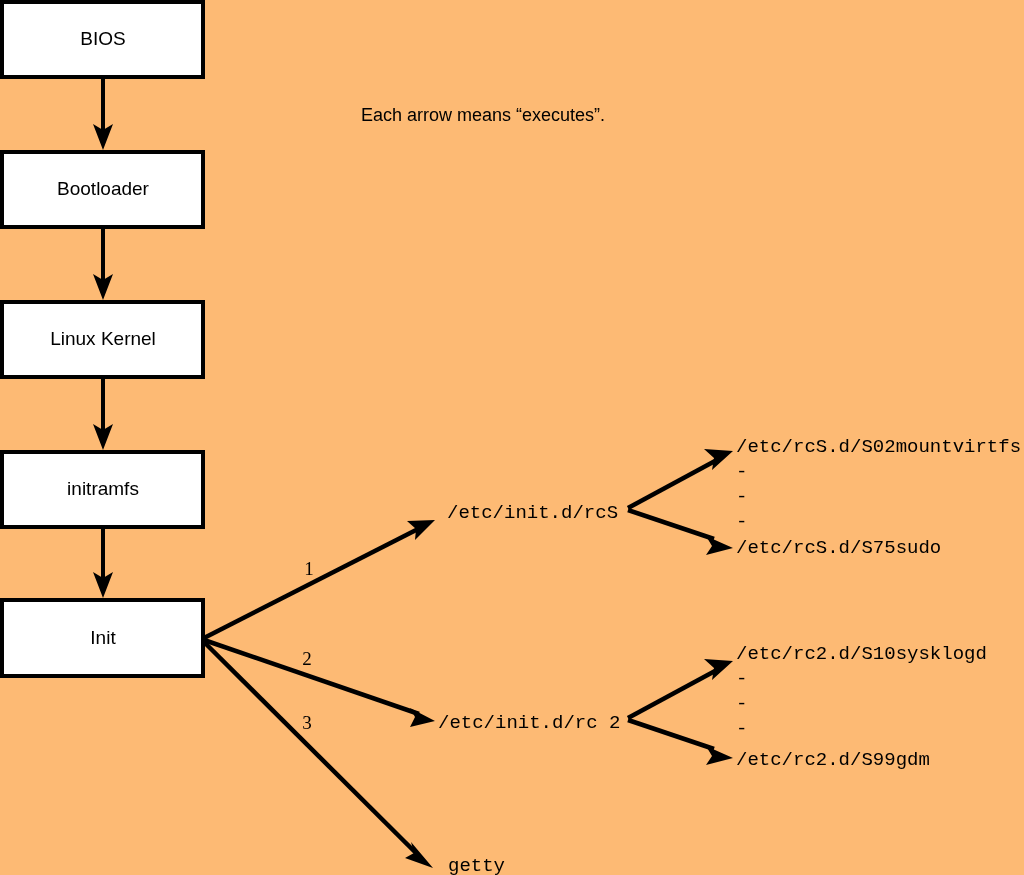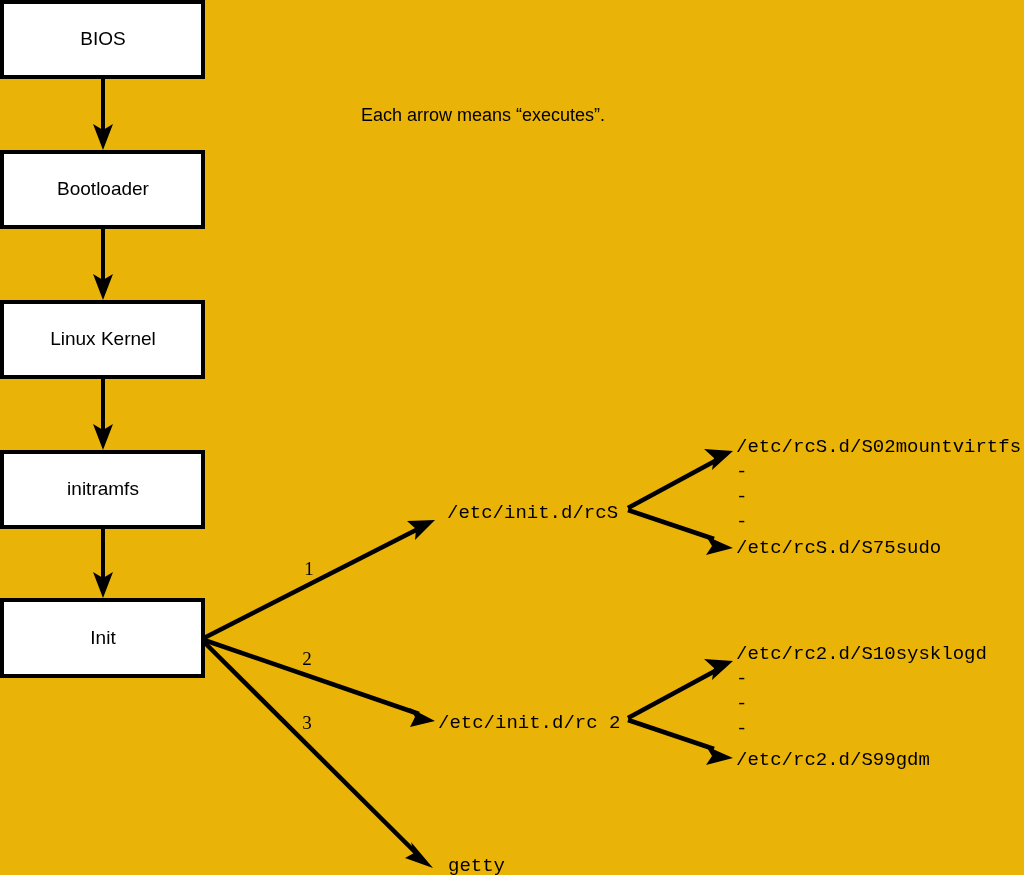--- a/index.html
+++ b/index.html
@@ -10,21 +10,21 @@
   body {
     width: 1024px;
     height: 875px;
     font-family: "Liberation Sans", sans-serif;
     overflow: hidden;
   }
   #diagram-root {
     position: relative;
     width: 1024px;
     height: 875px;
-    background: #eab308;
+    background: #fdba74;
   }
   svg#boot-diagram {
     display: block;
     width: 1024px;
     height: 875px;
   }
   .node-box {
     fill: #ffffff;
     stroke: #000000;
     stroke-width: 4;

